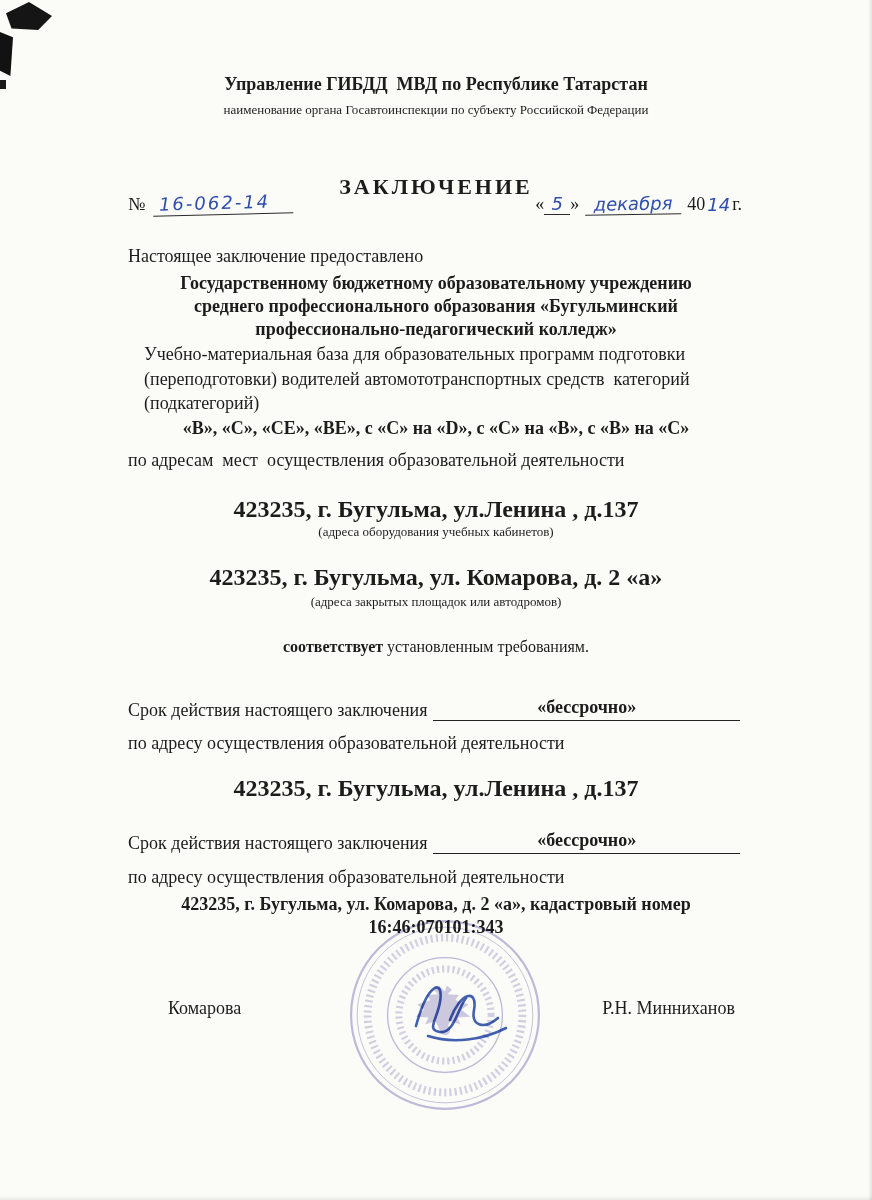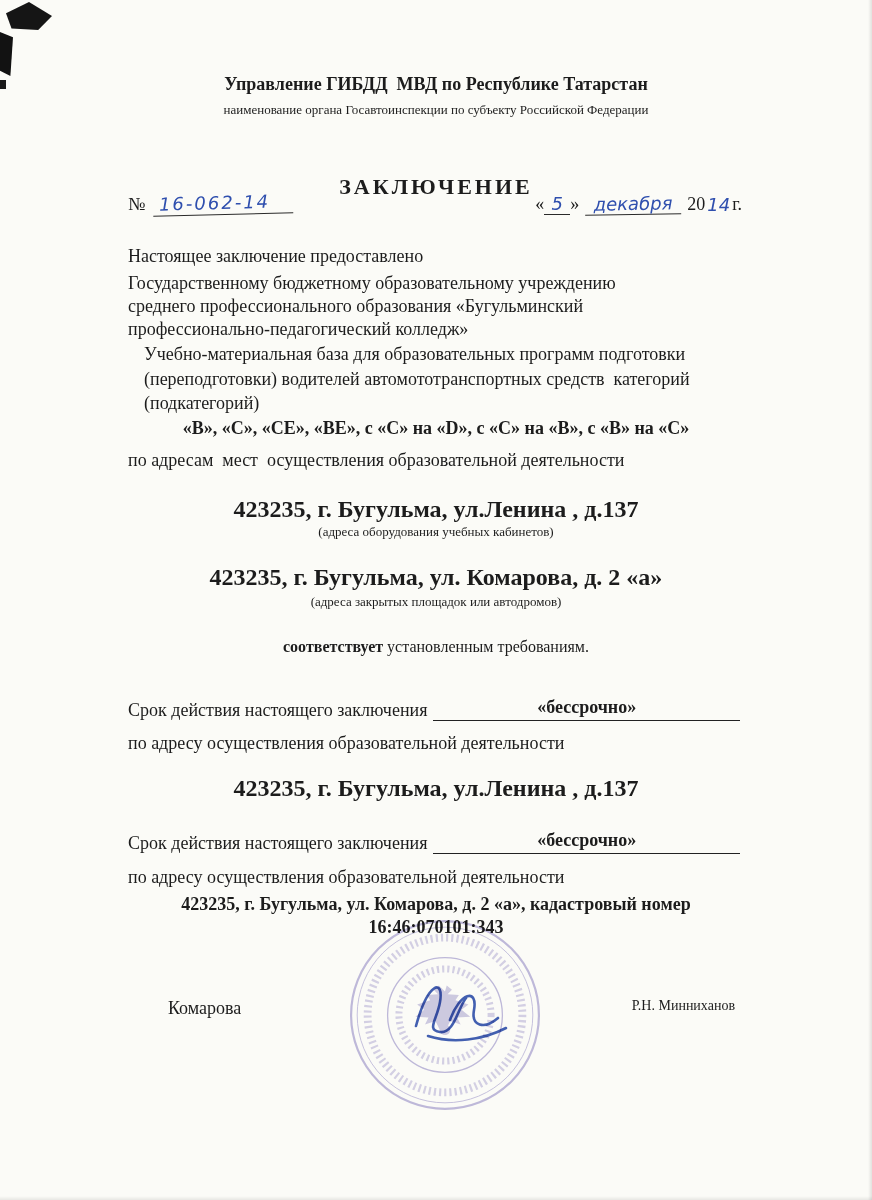--- a/index.html
+++ b/index.html
@@ -19,38 +19,38 @@
   .number-line{left:128px;right:130px;top:192px;font-size:18px;display:flex;justify-content:space-between;align-items:flex-end;}
   .no-group,.date-group{display:flex;align-items:flex-end;}
   .hand{font-family:"DejaVu Sans",sans-serif;font-style:italic;color:#2f4fae;}
   .hand-num{display:inline-block;min-width:128px;margin-left:8px;padding:0 6px 1px 6px;border-bottom:1.6px solid #2a2a2a;font-size:18px;letter-spacing:2px;transform:rotate(-1.5deg);}
   .hand-day{display:inline-block;min-width:26px;text-align:center;border-bottom:1.6px solid #2a2a2a;font-size:18px;}
   .hand-month{display:inline-block;min-width:96px;text-align:center;border-bottom:1.6px solid #2a2a2a;font-size:18px;margin:0 6px;transform:rotate(-1deg);}
   .hand-year{font-size:18px;margin:0 2px;}
   
   .line18{font-size:18px;}
   .intro{left:128px;top:246px;}
-  .grantee{left:128px;right:128px;top:272px;font-weight:normal;line-height:23px;}
+  .grantee{left:128px;right:128px;top:272px;font-weight:bold;text-align:center;line-height:23px;}
   .basepara{left:144px;right:120px;top:342px;line-height:24.5px;}
   .cats{left:110px;right:110px;top:418px;font-weight:bold;text-align:center;}
   .addr-intro{left:128px;top:450px;}
   .addr{left:0;right:0;top:0;font-weight:bold;text-align:center;font-size:24px;}
   .a1{top:496px;} .cap1{top:524px;}
   .a2{top:564px;} .cap2{top:594px;}
   .cap{left:0;right:0;font-size:13px;text-align:center;}
   .conform{left:0;right:0;top:638px;text-align:center;font-size:16px;}
   .term-line{left:128px;right:132px;font-size:18px;display:flex;align-items:flex-end;}
   .t1{top:697px;} .t2{top:830px;}
   .term-underline{flex:1;border-bottom:1.6px solid #222;text-align:center;margin-left:6px;padding-bottom:2px;}
   .ti1{left:128px;top:733px;} .ti2{left:128px;top:867px;}
   .ta1{top:775px;}
   .ta2{left:100px;right:100px;top:893px;font-weight:bold;text-align:center;line-height:23px;font-size:18px;}
   
   .sign-pos{left:168px;top:998px;font-size:18px;}
-  .sign-name{right:137px;top:998px;font-size:14px;}
+  .sign-name{right:137px;top:998px;font-size:18px;}
   
   .stamp{left:345px;top:915px;width:200px;height:200px;opacity:.55;mix-blend-mode:multiply;pointer-events:none;}
   .signature{left:398px;top:962px;width:126px;height:92px;mix-blend-mode:multiply;pointer-events:none;}
   
   .art1{left:6px;top:2px;width:46px;height:28px;background:#151515;
         clip-path:polygon(0 40%,50% 0,100% 50%,70% 100%,12% 95%);}
   .art2{left:0;top:32px;width:13px;height:44px;background:#121212;
         clip-path:polygon(0 0,100% 12%,80% 100%,0 88%);}
   .art3{left:0;top:80px;width:6px;height:9px;background:#1a1a1a;}
   .edge-right{right:0;top:0;bottom:0;width:4px;background:linear-gradient(to left,rgba(0,0,0,.10),rgba(0,0,0,0));}
@@ -75,21 +75,21 @@
   <div class="abs number-line">
       <span class="no-group">
         <span>№</span>
         <span class="hand hand-num">16-062-14</span>
       </span>
       <span class="date-group">
         <span>«</span>
         <span class="hand hand-day">5</span>
         <span>»</span>
         <span class="hand hand-month">декабря</span>
-        <span>20</span>
+        <span>40</span>
         <span class="hand hand-year">14</span>
         <span>г.</span>
       </span>
     </div>
 
   <div class="abs intro line18 t">Настоящее заключение предоставлено</div>
 
   <div class="abs grantee line18">
       <div class="t">Государственному бюджетному образовательному учреждению</div>
       <div class="t">среднего профессионального образования «Бугульминский</div>

